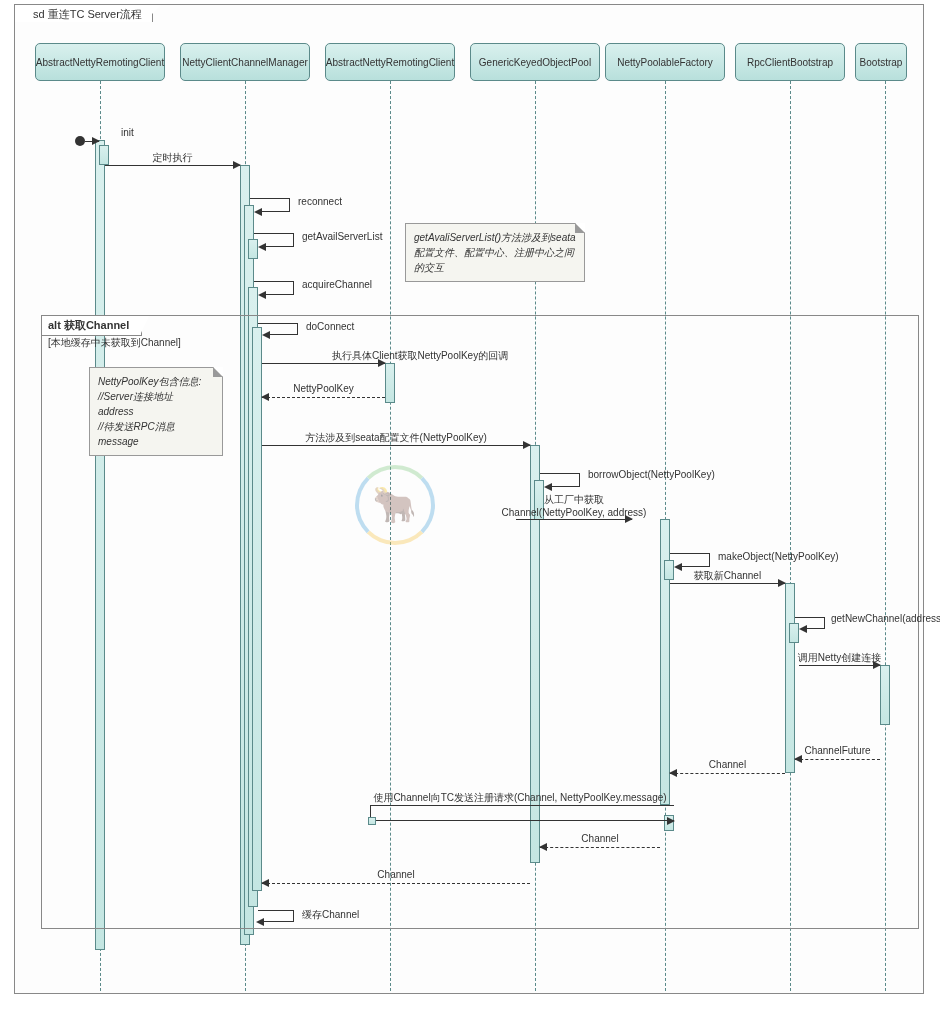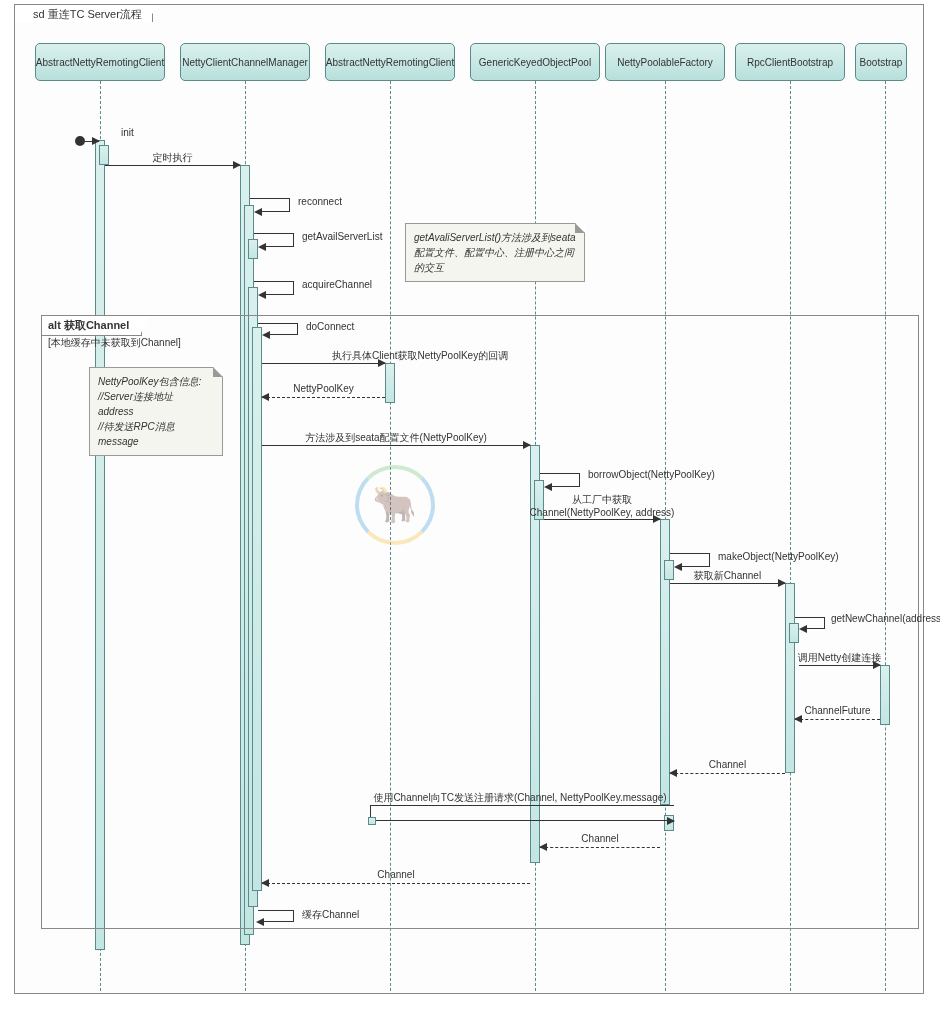--- a/index.html
+++ b/index.html
@@ -165,21 +165,21 @@
     </div>
 
     <div class="selfmsg" style="left:525px; top:468px; width:40px; height:14px">
       <div style="position:absolute;left:0;top:0;width:40px" class="top"></div>
       <div style="position:absolute;right:0;top:0;height:14px" class="right"></div>
       <div style="position:absolute;left:6px;bottom:0;width:34px" class="bottom"></div>
       <div class="arrow-l" style="left:4px"></div>
       <span class="label" style="left:48px; top:-4px; width:120px; white-space:normal; text-align:left">borrowObject(NettyPoolKey)</span>
     </div>
 
-    <div class="msg" style="left:529px; top:514px; width:116px">
+    <div class="msg" style="left:501px; top:514px; width:116px">
       <div class="line"></div>
         <div class="arrow-r"></div>
       <span class="label" style="white-space:normal; width:160px; text-align:center; top:-26px">从工厂中获取Channel(NettyPoolKey, address)</span>
     </div>
 
     <div class="selfmsg" style="left:655px; top:548px; width:40px; height:14px">
       <div style="position:absolute;left:0;top:0;width:40px" class="top"></div>
       <div style="position:absolute;right:0;top:0;height:14px" class="right"></div>
       <div style="position:absolute;left:6px;bottom:0;width:34px" class="bottom"></div>
       <div class="arrow-l" style="left:4px"></div>
@@ -199,21 +199,21 @@
       <div class="arrow-l" style="left:4px"></div>
       <span class="label" style="left:36px; top:-4px">getNewChannel(address)</span>
     </div>
 
     <div class="msg" style="left:784px; top:660px; width:81px">
       <div class="line"></div>
         <div class="arrow-r"></div>
       <span class="label">调用Netty创建连接</span>
     </div>
 
-    <div class="msg" style="left:780px; top:714px; width:85px">
+    <div class="msg" style="left:780px; top:754px; width:85px">
       <div class="line dashed"></div>
         <div class="arrow-l"></div>
       <span class="label">ChannelFuture</span>
     </div>
 
     <div class="msg" style="left:655px; top:768px; width:115px">
       <div class="line dashed"></div>
         <div class="arrow-l"></div>
       <span class="label">Channel</span>
     </div>

